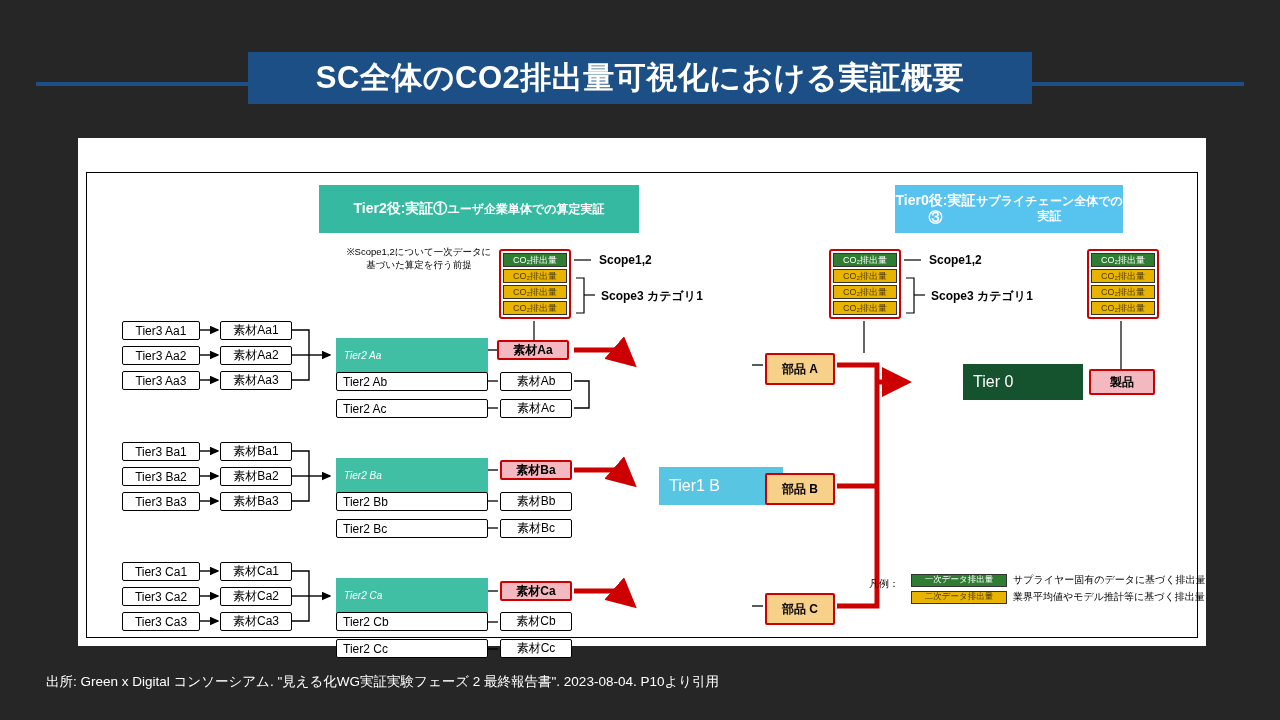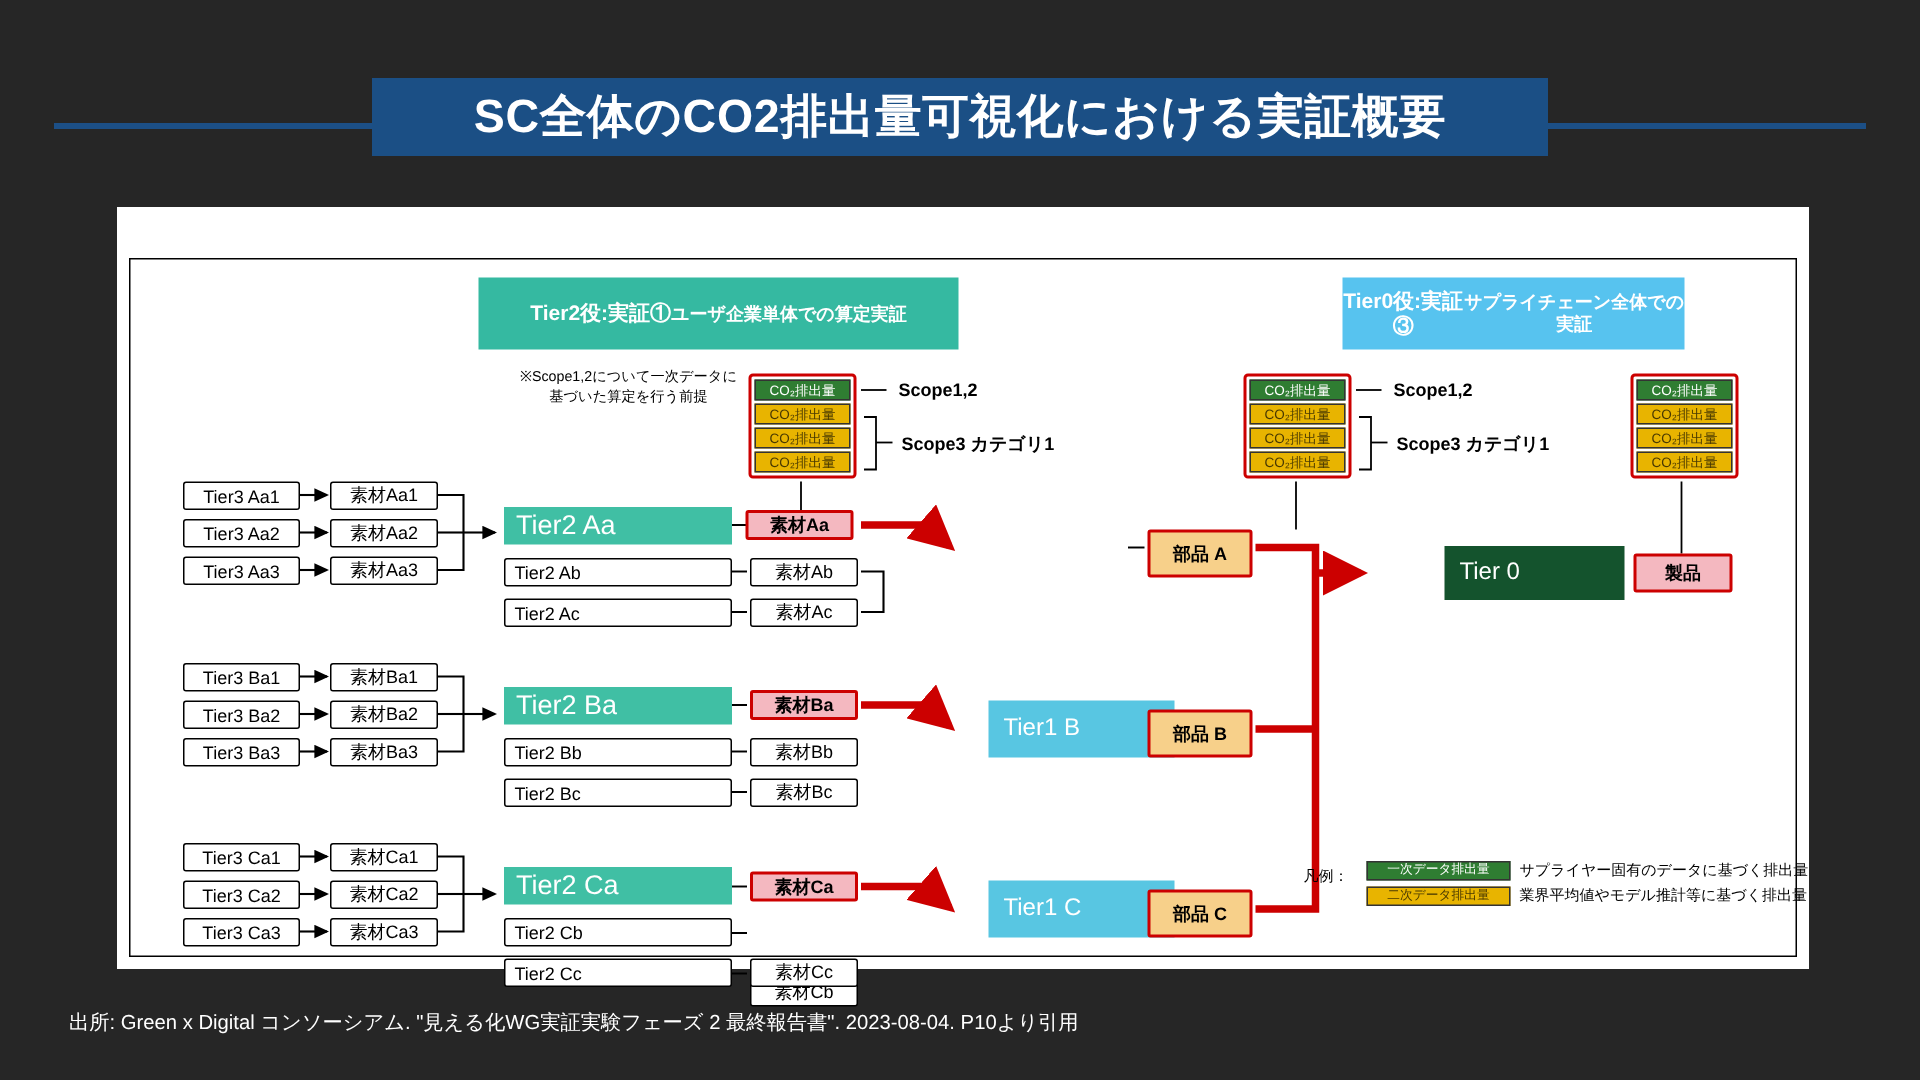--- a/index.html
+++ b/index.html
@@ -43,21 +43,21 @@
 
   
   .bx {
     position:absolute; display:flex; align-items:center; justify-content:center;
     font-size:12px; border:1px solid #000; background:#fff; color:#000;
     white-space:nowrap;
   }
   .t3 { width:78px; height:19px; border-radius:2px; }
   .mat3 { width:72px; height:19px; border-radius:2px; }
   .t2row { width:152px; height:19px; justify-content:flex-start; padding-left:6px; border-radius:2px; }
-  .t2main { width:152px; height:25px; background:#40bfa4; color:#fff; justify-content:flex-start; padding-left:8px; font-size:18px; border:none; }
+  .t2main { width:152px; height:35px; background:#40bfa4; color:#fff; justify-content:flex-start; padding-left:8px; font-size:10px; border:none;font-style:italic; }
   .matrow { width:72px; height:19px; border-radius:2px; }
   .matmain { width:72px; height:20px; background:#f4b8c0; border:2px solid #cc0000; font-weight:bold; font-size:12px; border-radius:2px; }
   .t1main { width:124px; height:38px; background:#58c6e2; color:#fff; font-size:16px; justify-content:flex-start; padding-left:10px; border:none; }
   .partmain { width:70px; height:32px; background:#f7d08a; border:2px solid #cc0000; font-weight:bold; font-size:12px; border-radius:2px; }
   .t0main { width:120px; height:36px; background:#14532d; color:#fff; font-size:16px; justify-content:flex-start; padding-left:10px; border:none;margin-left:48px; }
   .prod { width:66px; height:26px; background:#f4b8c0; border:2px solid #cc0000; font-weight:bold; font-size:12px; border-radius:2px; }
 
   
   .co2stack { position:absolute; border:2px solid #cc0000; border-radius:3px; padding:2px; background:#fff; }
   .co2 { height:14px; display:flex; align-items:center; justify-content:center;
@@ -297,24 +297,23 @@
     <div class="bx t3" style="left:35px; top:439px;">Tier3 Ca3</div>
     <div class="bx mat3" style="left:133px; top:389px;">素材Ca1</div>
     <div class="bx mat3" style="left:133px; top:414px;">素材Ca2</div>
     <div class="bx mat3" style="left:133px; top:439px;">素材Ca3</div>
 
     <div class="bx t2main" style="left:249px; top:405px;">Tier2 Ca</div>
     <div class="bx t2row" style="left:249px; top:439px;">Tier2 Cb</div>
     <div class="bx t2row" style="left:249px; top:466px;">Tier2 Cc</div>
 
     <div class="bx matmain" style="left:413px; top:408px;">素材Ca</div>
-    <div class="bx matrow" style="left:413px; top:439px;margin-top:40px;">素材Cb</div>
+    <div class="bx matrow" style="left:413px; top:439px;">素材Cb</div>
     <div class="bx matrow" style="left:413px; top:466px;">素材Cc</div>
 
-    <div class="bx t1main" style="left:572px; top:414px;">Tier1 C</div>
     <div class="bx partmain" style="left:678px; top:420px;">部品 C</div>
 
     <div class="bx t0main" style="left:828px; top:191px;">Tier 0</div>
     <div class="bx prod" style="left:1002px; top:196px;">製品</div>
 
     <div class="legend-title" style="top:404px;">凡例：</div>
     <div class="legend" style="left:824px;">
       <div class="row">
         <span class="sw green">一次データ排出量</span>
         <span class="cap">サプライヤー固有のデータに基づく排出量</span>

